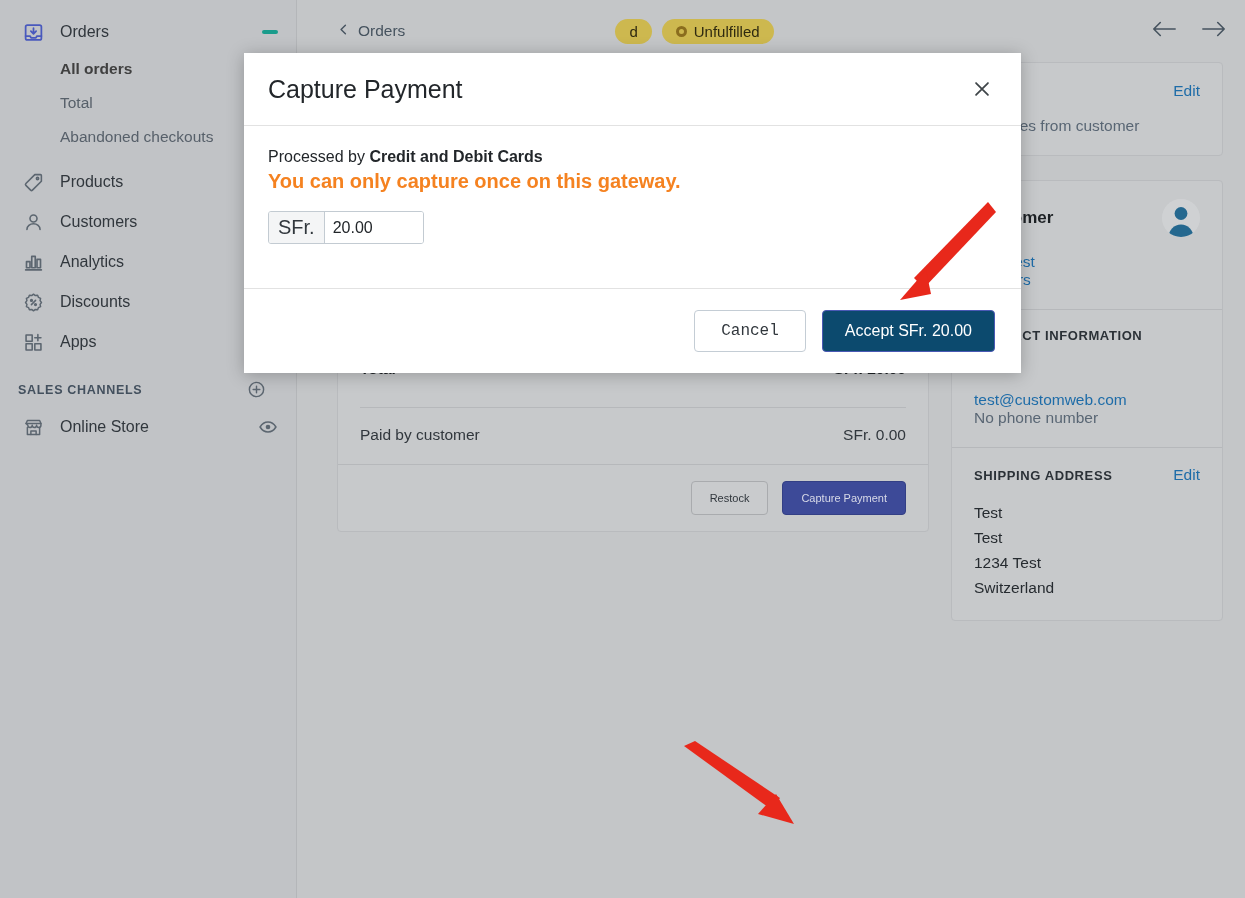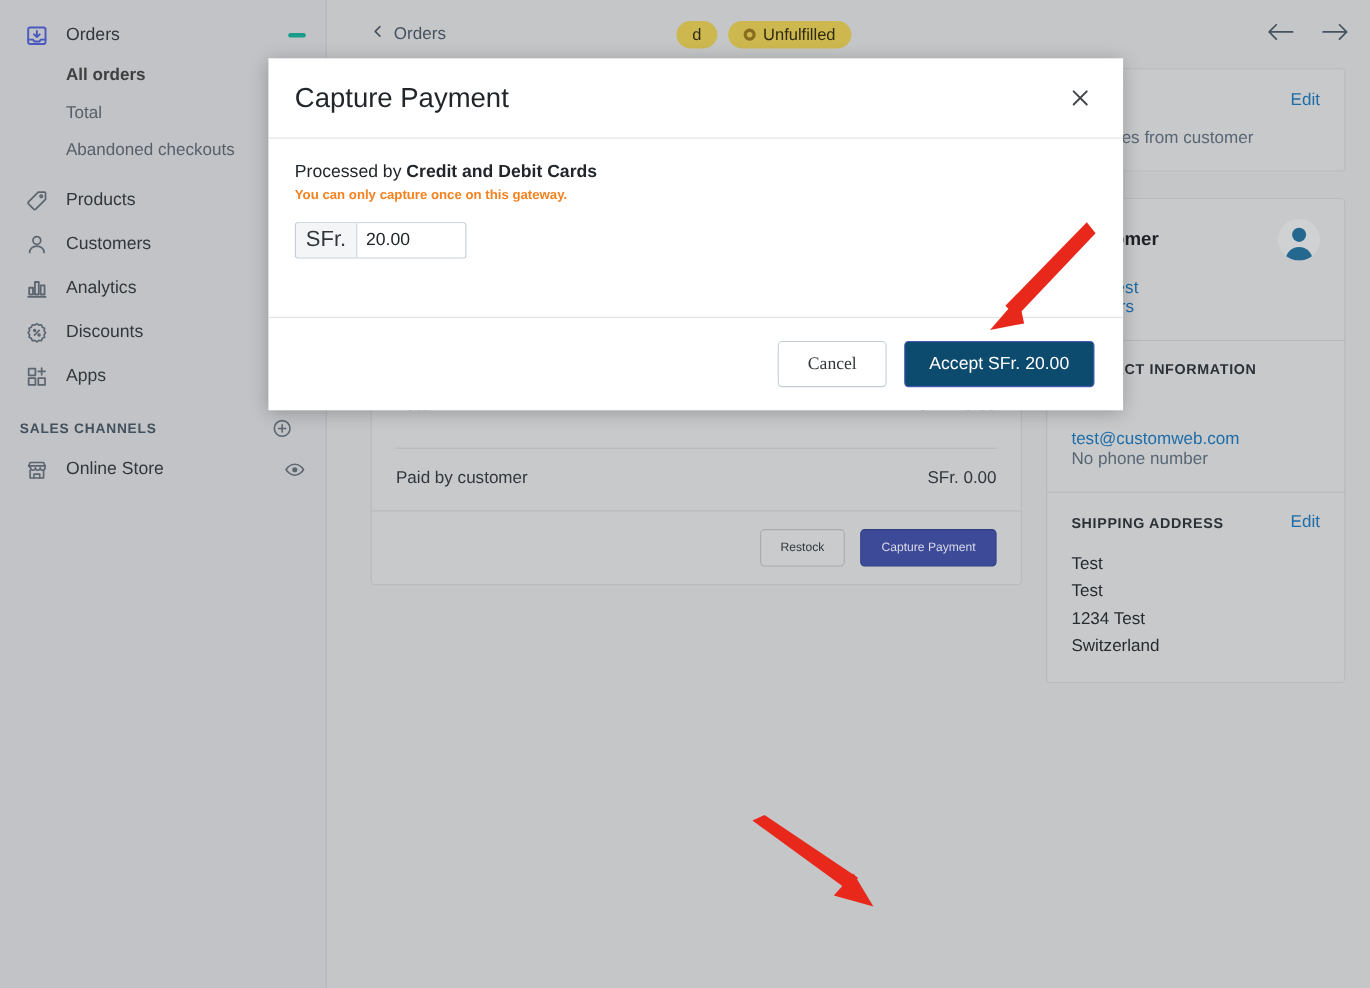--- a/index.html
+++ b/index.html
@@ -198,21 +198,21 @@
   #modal-title { font-size: 25px; color: #22262a; font-weight: 400; }
   #modal-close {
     margin-left: auto;
     width: 30px; height: 30px;
     display: flex; align-items: center; justify-content: center;
     color: #3f4549; cursor: pointer;
   }
   #modal-body { padding: 22px 24px 10px; flex: 1 1 auto; }
   .proc-line { font-size: 16px; color: #22262a; margin-bottom: 4px; }
   .proc-line b { font-weight: 700; }
-  .warn { font-size: 12px; font-weight: 700; color: #f58220; margin-bottom: 18px; }
+  .warn { font-size: 20px; font-weight: 700; color: #f58220; margin-bottom: 18px; }
   .amount-input {
     display: inline-flex; align-items: stretch;
     border: 1px solid #c3cbd2; border-radius: 3px;
     overflow: hidden;
     height: 33px;
   }
   .amount-prefix {
     background: #f4f5f6;
     border-right: 1px solid #c3cbd2;
     display: flex; align-items: center;
@@ -231,21 +231,21 @@
     border-top: 1px solid #e2e2e2;
     height: 85px;
     display: flex; align-items: center; justify-content: flex-end;
     gap: 16px;
     padding: 0 26px;
   }
   .m-btn-cancel {
     background: #fff; border: 1px solid #c4cdd5;
     color: #31373d; font-size: 16px;
     border-radius: 4px; padding: 11px 26px; cursor: pointer;
-    font-family: Liberation Serif, serif;
+    font-family: Liberation Mono, monospace;
   }
   .m-btn-accept {
     background: #0c4a6e; border: 1px solid #4a59b5;
     color: #fff; font-size: 16px;
     border-radius: 4px; padding: 11px 22px; cursor: pointer;
     font-family: "Liberation Sans", sans-serif;
   }
 
   
   .annot { position: absolute; z-index: 90; pointer-events: none; }

